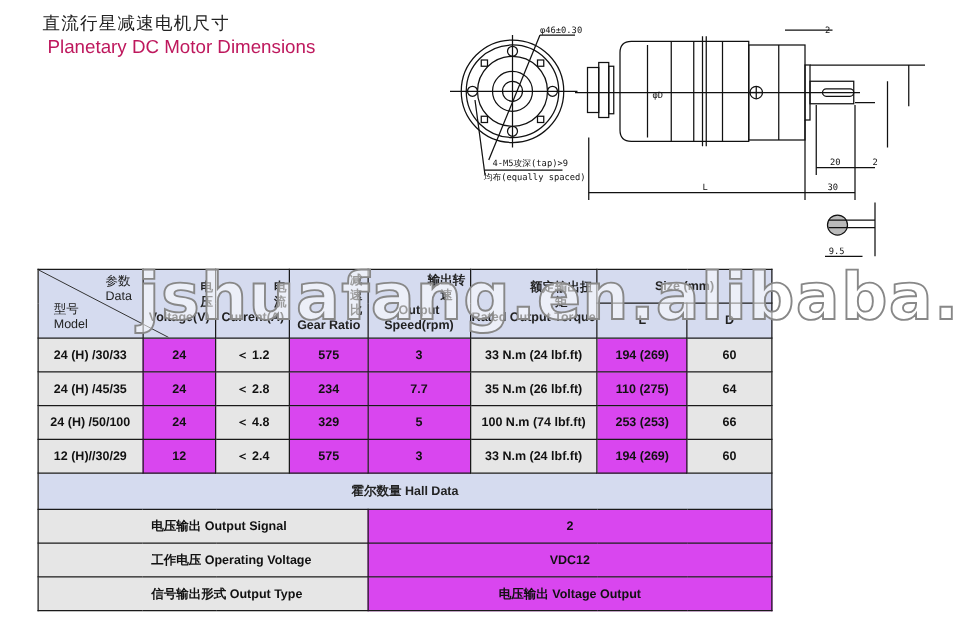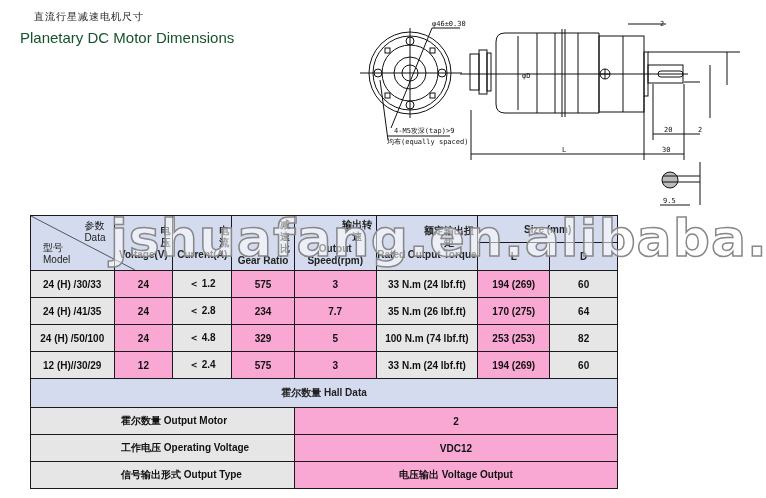--- a/index.html
+++ b/index.html
@@ -1,26 +1,26 @@
 <!DOCTYPE html>
 <html><head>
 <meta charset="utf-8">
 <style>
   html, body { margin:0; padding:0; background:#ffffff; }
   body { width:766px; height:498px; position:relative; overflow:hidden;
          font-family:"Liberation Sans", sans-serif; color:#111; }
-  .title-cn { position:absolute; left:34px; top:10px; font-size:10px; color:#222; letter-spacing:1px; }
-  .title-en { position:absolute; left:20px; top:29px; font-size:15px; color:#14532d; }
+  .title-cn { position:absolute; left:34px; top:10px; font-size:14px; color:#222; letter-spacing:1px; }
+  .title-en { position:absolute; left:38px; top:29px; font-size:15px; color:#be185d; }
   .drawing { position:absolute; left:355px; top:0; width:411px; height:212px; }
   table.spec { position:absolute; left:30px; top:215px; border-collapse:collapse; width:588px;
                font-size:10px; font-weight:bold; }
   table.spec td, table.spec th { border:1px solid #1a1a1a; text-align:center; padding:0; }
   .hdr { background:#d5dbef; font-weight:bold; color:#222; }
   .grey { background:#e6e6e6; }
-  .white { background:#f9a8d4; }
+  .white { background:#d946ef; }
   .hdr .cn { display:block; font-size:10px; line-height:12px;padding-left:44px; }
   .hdr .en { display:block; font-size:10px; line-height:12px;text-align:center; }
   .diag { position:relative; height:54px; text-align:left !important; }
   .diag svg { position:absolute; left:0; top:0; }
   .diag .data-lbl { position:absolute; right:8px; top:4px; font-size:10px; font-weight:normal; text-align:left; line-height:12px; }
   .diag .model-lbl { position:absolute; left:12px; bottom:4px; font-size:10px; font-weight:normal; line-height:12px; }
   tr.r1 td { height:26px; }
   tr.r2 td { height:27px; }
   tr.data td { height:26px; }
   tr.hallhead td { height:28px; }
@@ -155,55 +155,55 @@
     <td class="grey">24 (H) /30/33</td>
     <td class="white">24</td>
     <td class="grey">＜ 1.2</td>
     <td class="white">575</td>
     <td class="white">3</td>
     <td class="grey">33 N.m (24 lbf.ft)</td>
     <td class="white">194 (269)</td>
     <td class="grey">60</td>
   </tr>
   <tr class="data">
-    <td class="grey">24 (H) /41/35</td>
+    <td class="grey">24 (H) /45/35</td>
     <td class="white">24</td>
     <td class="grey">＜ 2.8</td>
     <td class="white">234</td>
     <td class="white">7.7</td>
     <td class="grey">35 N.m (26 lbf.ft)</td>
-    <td class="white">170 (275)</td>
+    <td class="white">110 (275)</td>
     <td class="grey">64</td>
   </tr>
   <tr class="data">
     <td class="grey">24 (H) /50/100</td>
     <td class="white">24</td>
     <td class="grey">＜ 4.8</td>
     <td class="white">329</td>
     <td class="white">5</td>
     <td class="grey">100 N.m (74 lbf.ft)</td>
     <td class="white">253 (253)</td>
-    <td class="grey">82</td>
+    <td class="grey">66</td>
   </tr>
   <tr class="data">
     <td class="grey">12 (H)//30/29</td>
     <td class="white">12</td>
     <td class="grey">＜ 2.4</td>
     <td class="white">575</td>
     <td class="white">3</td>
     <td class="grey">33 N.m (24 lbf.ft)</td>
     <td class="white">194 (269)</td>
     <td class="grey">60</td>
   </tr>
 
   <tr class="hallhead hdr">
     <td colspan="8">霍尔数量  Hall Data</td>
   </tr>
   <tr class="hall">
-    <td colspan="4" class="grey hall-label">霍尔数量  Output Motor</td>
+    <td colspan="4" class="grey hall-label">电压输出  Output Signal</td>
     <td colspan="4" class="white">2</td>
   </tr>
   <tr class="hall">
     <td colspan="4" class="grey hall-label">工作电压  Operating Voltage</td>
     <td colspan="4" class="white">VDC12</td>
   </tr>
   <tr class="hall">
     <td colspan="4" class="grey hall-label">信号输出形式  Output Type</td>
     <td colspan="4" class="white">电压输出 Voltage Output</td>
   </tr>

